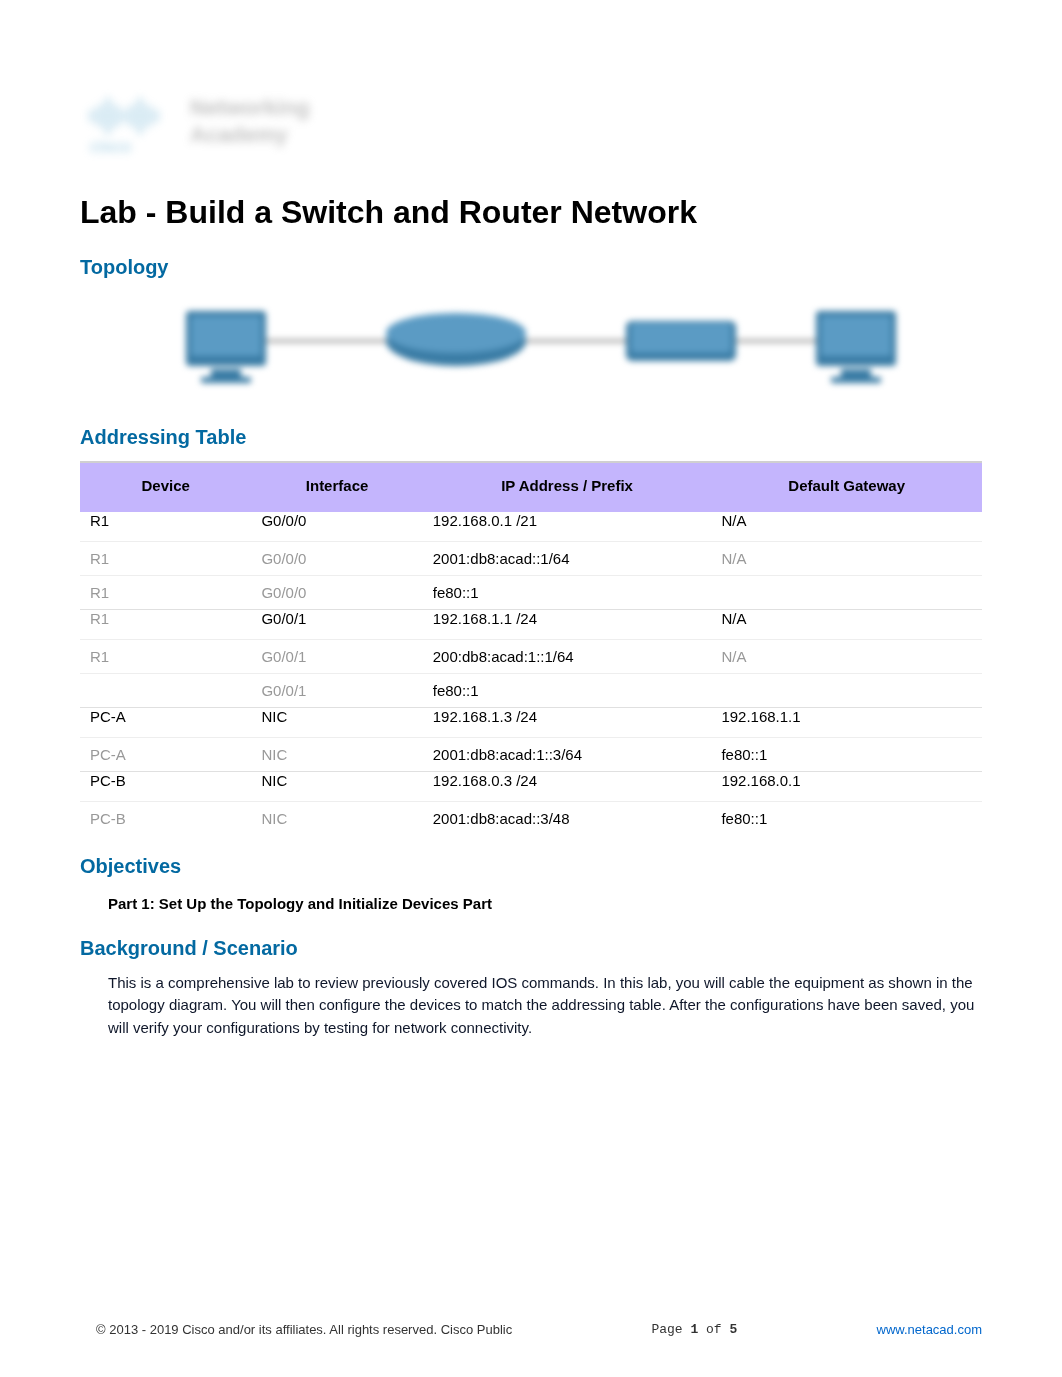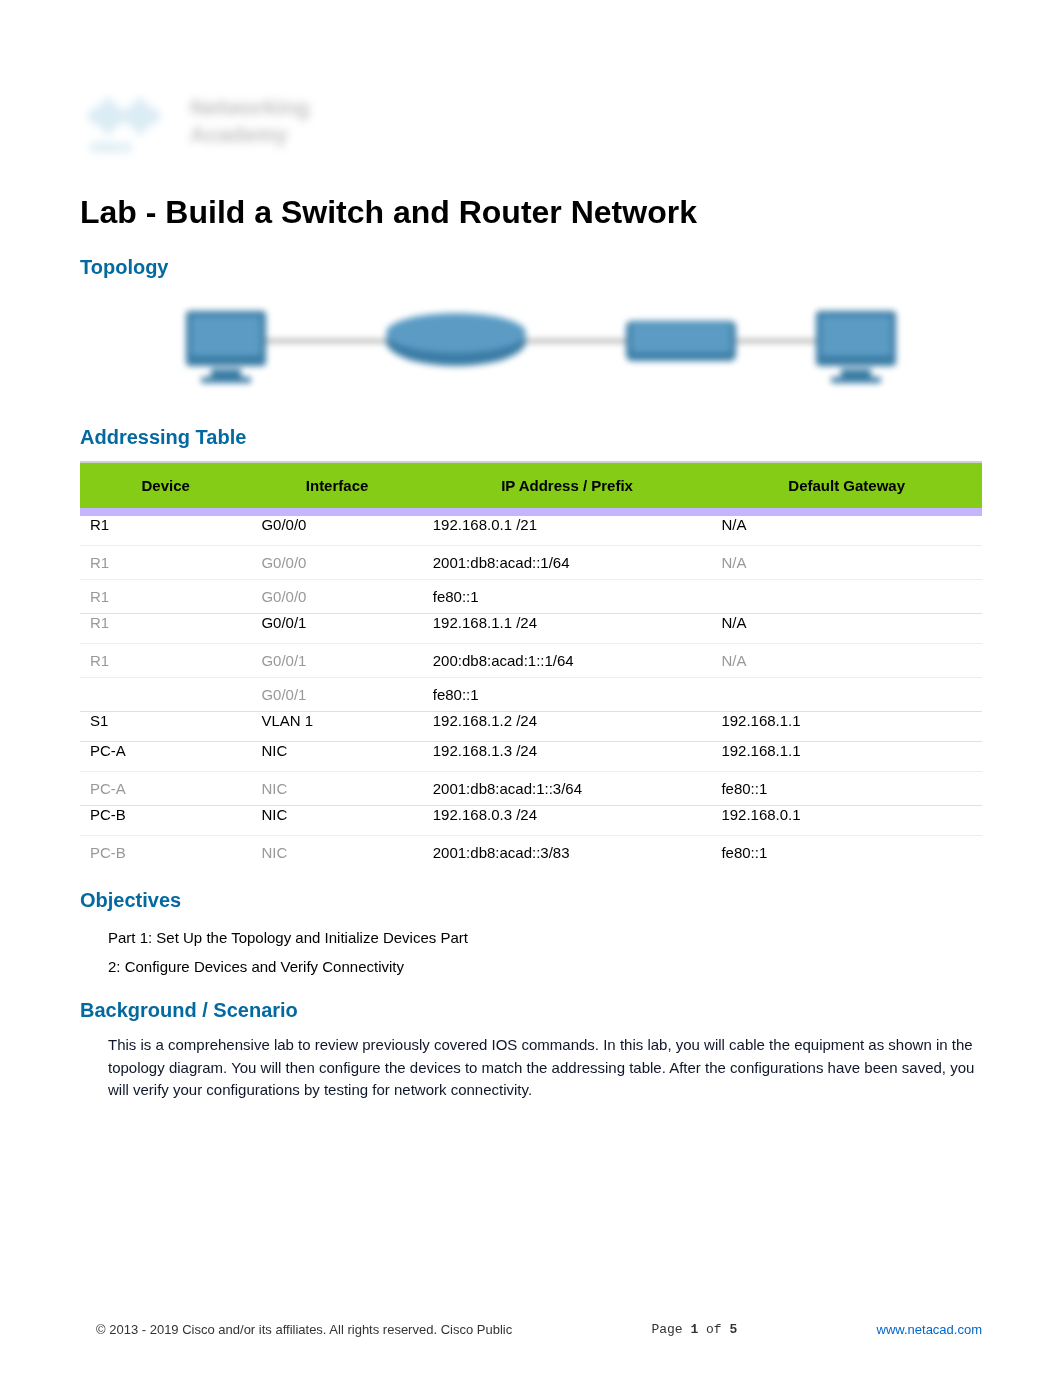--- a/index.html
+++ b/index.html
@@ -45,27 +45,27 @@
     .topology-image svg {
       width: 750px;
       height: 110px;
     }
     .addressing-table {
       width: 100%;
       border-collapse: collapse;
       margin-bottom: 20px;
     }
     .addressing-table th {
-      background: #84cc16;
+      background: #c4b5fd;
       font-weight: bold;
       font-size: 15px;
       padding: 14px 10px;
       text-align: center;
       border-top: 2px solid #d0d0d0;
-      border-bottom: 8px solid #c4b5fd;
+      border-bottom: 4px solid #c4b5fd;
     }
     .addressing-table td {
       font-size: 15px;
       padding: 0 10px 12px 10px;
       border-top: 1px solid #e0e0e0;
       text-align: left;
       vertical-align: top;
     }
     .device-col { width: 19%; }
     .interface-col { width: 19%; }
@@ -81,21 +81,21 @@
       color: #999;
       padding-top: 2px;
       padding-bottom: 8px;
     }
     .objectives-list {
       margin-left: 28px;
       font-size: 15px;
       line-height: 1.9;
     }
     .objectives-list .bold {
-      font-weight: normal;
+      font-weight: bold;
     }
     .scenario-text {
       margin-left: 28px;
       font-size: 15px;
       line-height: 1.5;
       margin-bottom: 11px;
       color: #0f172a;
     }
     .footer {
       position: absolute;
@@ -215,26 +215,20 @@
       <td class="continued-cell">N/A</td>
     </tr>
 
     <tr class="sub-row">
       <td></td>
       <td class="continued-cell">G0/0/1</td>
       <td>fe80::1</td>
       <td></td>
     </tr>
 
-    <tr>
-      <td>S1</td>
-      <td>VLAN 1</td>
-      <td>192.168.1.2 /24</td>
-      <td>192.168.1.1</td>
-    </tr>
 
     <tr>
       <td>PC-A</td>
       <td>NIC</td>
       <td>192.168.1.3 /24</td>
       <td>192.168.1.1</td>
     </tr>
 
     <tr class="sub-row">
       <td class="continued-cell">PC-A</td>
@@ -246,31 +240,30 @@
     <tr>
       <td>PC-B</td>
       <td>NIC</td>
       <td>192.168.0.3 /24</td>
       <td>192.168.0.1</td>
     </tr>
 
     <tr class="sub-row">
       <td class="continued-cell">PC-B</td>
       <td class="continued-cell">NIC</td>
-      <td>2001:db8:acad::3/83</td>
+      <td>2001:db8:acad::3/48</td>
       <td>fe80::1</td>
     </tr>
   </tbody>
 </table>
 
 <h2 class="section-heading">Objectives</h2>
 
 <div class="objectives-list">
   <div class="bold">Part 1: Set Up the Topology and Initialize Devices Part</div>
-  <div class="bold">2: Configure Devices and Verify Connectivity</div>
 </div>
 
 <br>
 
 <h2 class="section-heading">Background / Scenario</h2>
 
 <p class="scenario-text">This is a comprehensive lab to review previously covered IOS commands. In this lab, you will cable the equipment as shown in the topology diagram. You will then configure the devices to match the addressing table. After the configurations have been saved, you will verify your configurations by testing for network connectivity.</p>
 
 <div class="footer">
   <div class="footer-left">

